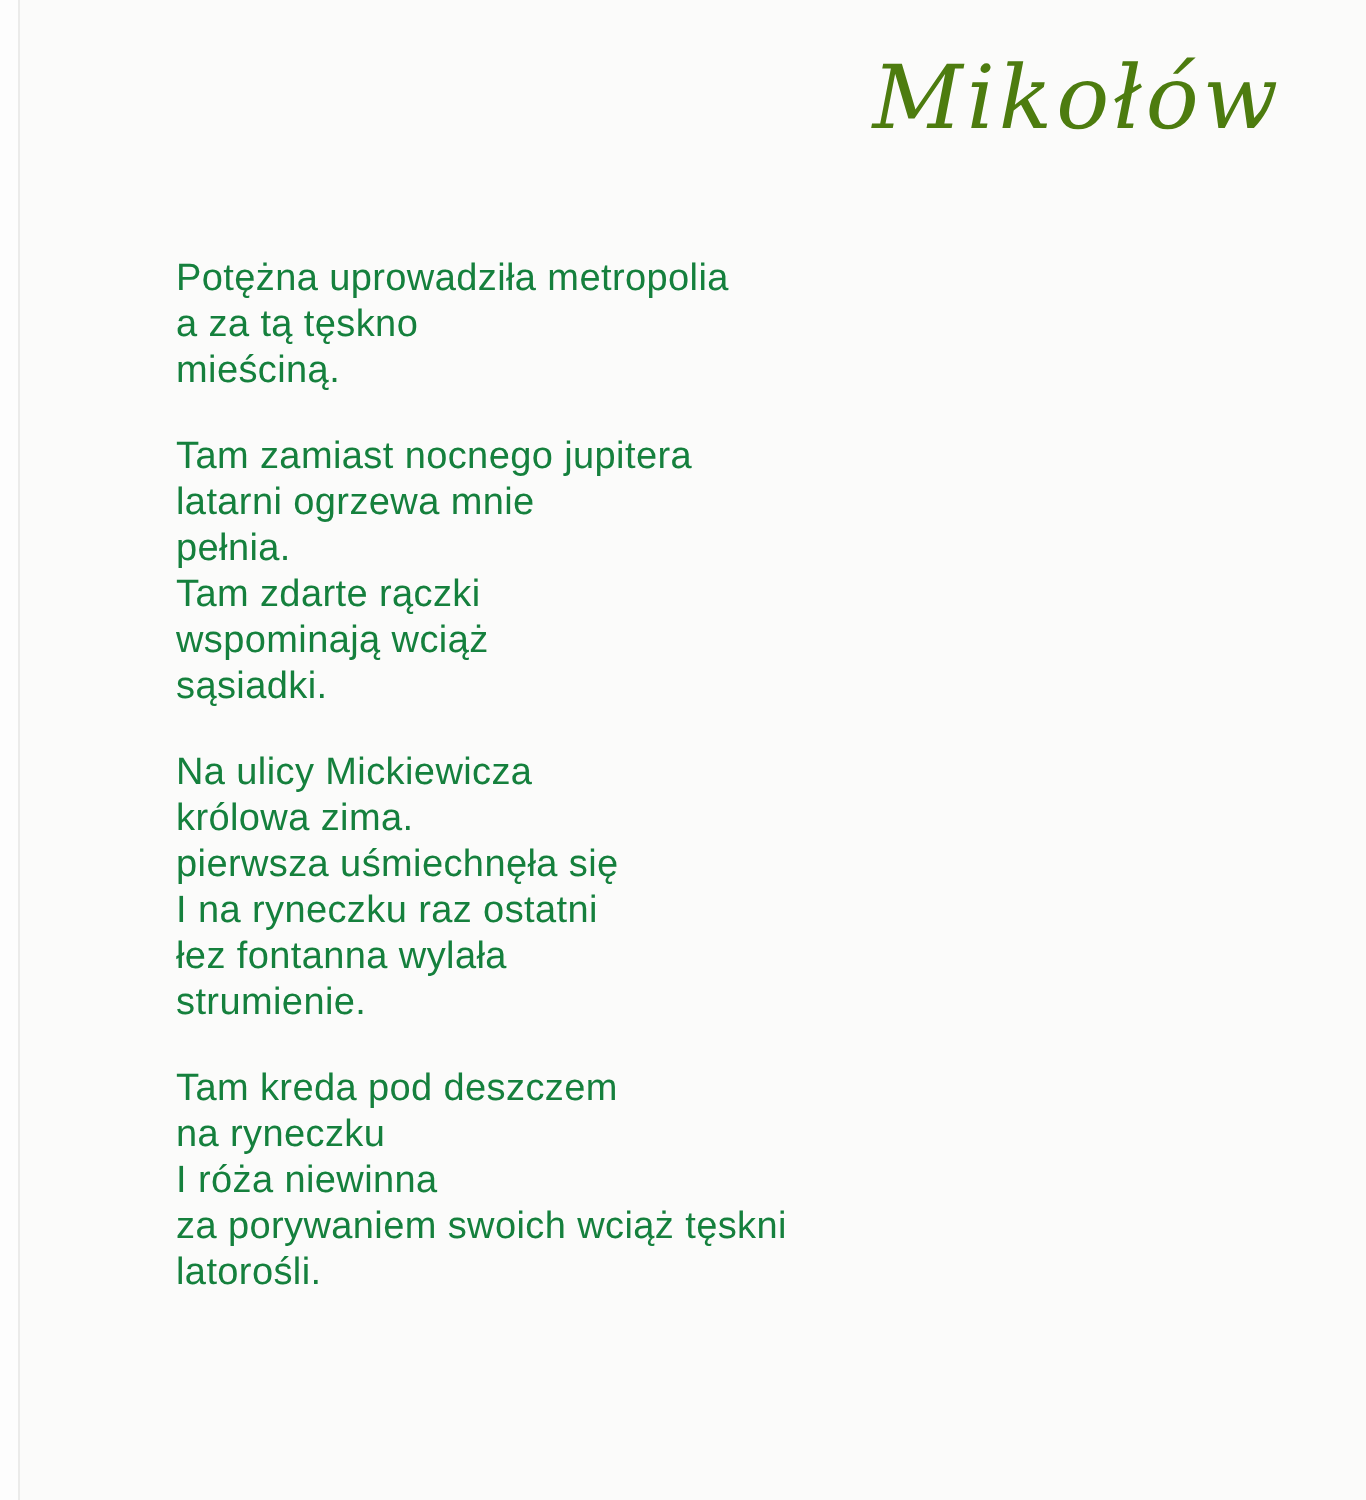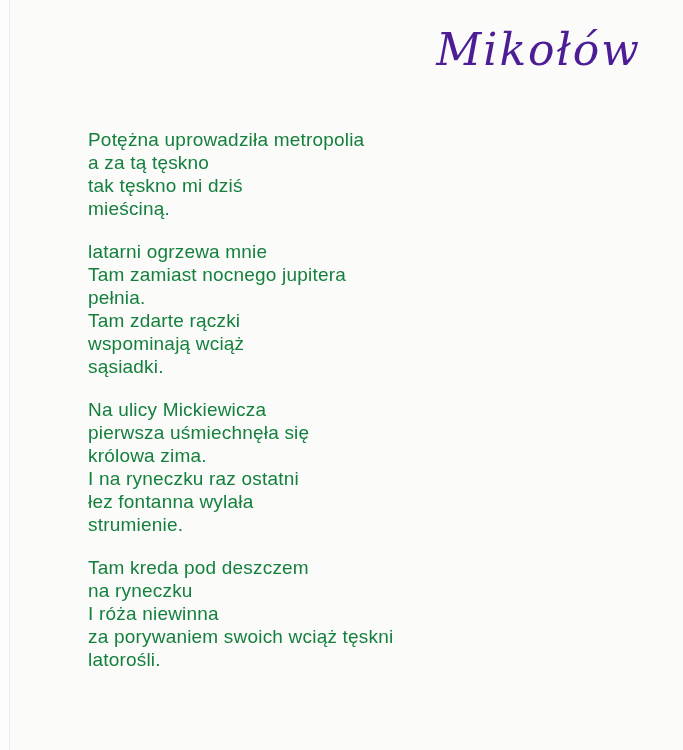--- a/index.html
+++ b/index.html
@@ -36,21 +36,21 @@
     position: absolute;
     top: 28px;
     right: 42px;
     margin: 0;
     font-family: "DejaVu Serif", serif;
     font-style: italic;
     font-weight: normal;
     font-size: 44px;
     line-height: 1;
     letter-spacing: 2px;
-    color: #4c1d95;
+    color: #4d7c0f;
   }
   .poem {
     position: absolute;
     left: 88px;
     top: 128px;
     color: #15803d;
     font-size: 19px;
     line-height: 23px;
     letter-spacing: 0.2px;
   }
@@ -72,37 +72,36 @@
   <div class="edge-strip"></div>
   <div class="edge-line"></div>
 
   <h1 class="title">Mikołów</h1>
 
   <div class="poem">
 
     <div class="stanza">
       <div class="line">Potężna uprowadziła metropolia</div>
       <div class="line">a za tą tęskno</div>
-      <div class="line">tak tęskno mi dziś</div>
       <div class="line">mieściną.</div>
     </div>
 
     <div class="stanza">
+      <div class="line">Tam zamiast nocnego jupitera</div>
       <div class="line">latarni ogrzewa mnie</div>
-      <div class="line">Tam zamiast nocnego jupitera</div>
       <div class="line">pełnia.</div>
       <div class="line">Tam zdarte rączki</div>
       <div class="line">wspominają wciąż</div>
       <div class="line">sąsiadki.</div>
     </div>
 
     <div class="stanza">
       <div class="line">Na ulicy Mickiewicza</div>
+      <div class="line">królowa zima.</div>
       <div class="line">pierwsza uśmiechnęła się</div>
-      <div class="line">królowa zima.</div>
       <div class="line">I na ryneczku raz ostatni</div>
       <div class="line">łez fontanna wylała</div>
       <div class="line">strumienie.</div>
     </div>
 
     <div class="stanza">
       <div class="line">Tam kreda pod deszczem</div>
       <div class="line">na ryneczku</div>
       <div class="line">I róża niewinna</div>
       <div class="line">za porywaniem swoich wciąż tęskni</div>

